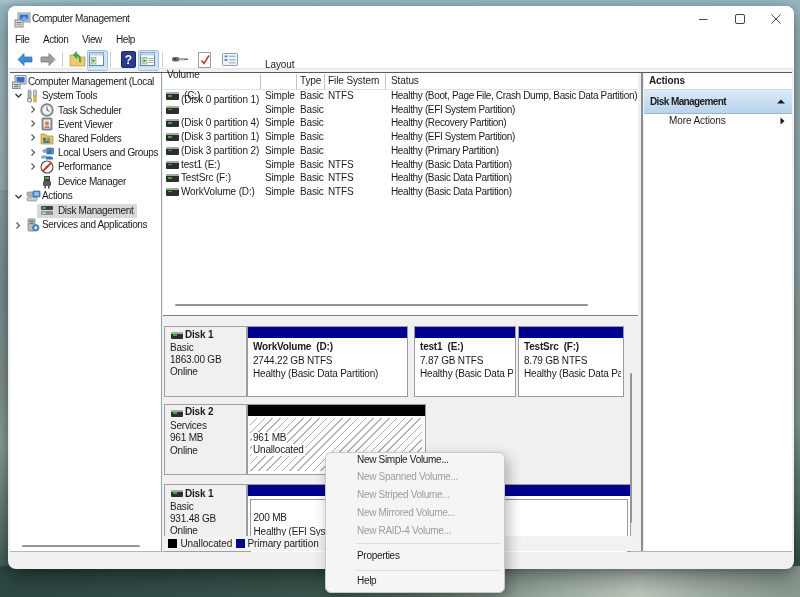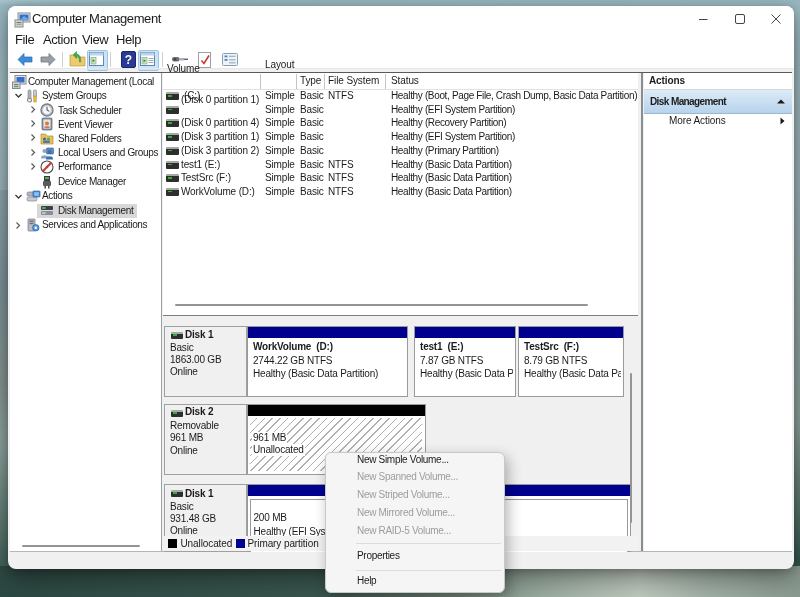--- a/index.html
+++ b/index.html
@@ -34,21 +34,21 @@
 .vbar{position:absolute;left:0;top:0;right:0;height:11px;background:#00008f}
 .hatch{position:absolute;background:repeating-linear-gradient(135deg,#fff 0 4.4px,#b0b0b0 4.4px 5.5px)}
 
 #menu{position:absolute;left:325px;top:452px;width:178px;height:139px;background:#f5f5f5;border:1px solid #c8c8c8;border-radius:6px;
  box-shadow:3px 5px 14px rgba(0,0,0,.3)}
 
 .sbt{position:absolute;background:#949494;border-radius:2px}
 
 .cap{position:absolute;top:12px;width:14px;height:14px}
 .chev{position:absolute}
-.mn{font-size:13px;letter-spacing:-0.4px}
+.mn{font-size:10px;letter-spacing:-0.4px}
 .trt{font-size:10px;letter-spacing:-0.35px}
 .vr{letter-spacing:-0.15px}
 .vs{letter-spacing:-0.35px}
 .dk{letter-spacing:-0.2px}
 .clip{overflow:hidden}
 .dic{position:absolute;width:12px;height:7px;border-radius:1px;background:linear-gradient(#a8a8a8 0 2px,#2e2e2e 2px 100%)}
 .dic:after{content:"";position:absolute;left:2px;top:2.5px;width:4px;height:2px;background:#2fae2f}
 .mi{z-index:11;letter-spacing:-0.3px}
 #menu{z-index:10}
 </style></head><body>
@@ -158,21 +158,21 @@
 <span class="t trt" style="left:28px;top:75.5px;max-width:133px;overflow:hidden">Computer Management (Local</span>
 <svg class="chev" style="left:14px;top:91px" width="9" height="9" viewBox="0 0 9 9">
     <path d="M1.5 3 L4.5 6 L7.5 3" fill="none" stroke="#3a3a3a" stroke-width="1.3"></path>
   </svg>
 <svg class="abs" style="left:26px;top:89px" width="14" height="14" viewBox="0 0 14 14">
  <rect x="2" y="1" width="3" height="9" rx="1.2" fill="#b0b6bc" stroke="#70767c" stroke-width="0.6"></rect>
  <rect x="7.5" y="1" width="3" height="7" rx="1.2" fill="#c8ccd2" stroke="#70767c" stroke-width="0.6"></rect>
  <rect x="7.8" y="7" width="2.4" height="6" fill="#e8b93c" stroke="#a8842a" stroke-width="0.5"></rect>
  <circle cx="3.5" cy="11" r="2" fill="none" stroke="#888e94" stroke-width="1.2"></circle>
 </svg>
-<span class="t trt" style="left:42px;top:90px">System Groups</span>
+<span class="t trt" style="left:42px;top:90px">System Tools</span>
 <svg class="chev" style="left:29px;top:105px" width="8" height="9" viewBox="0 0 8 9">
     <path d="M2.5 1.5 L5.5 4.5 L2.5 7.5" fill="none" stroke="#5a5a5a" stroke-width="1.2"></path>
   </svg>
 <svg class="abs" style="left:40px;top:103px" width="14" height="14" viewBox="0 0 14 14">
  <circle cx="7" cy="7" r="6" fill="#c8cdd2" stroke="#7a8086" stroke-width="1.4"></circle>
  <circle cx="7" cy="7" r="4.4" fill="#f8f8f8" stroke="#a8acb0" stroke-width="0.5"></circle>
  <path d="M7 3.8 L7 7 L9.3 8.4" stroke="#4a5a6a" stroke-width="1.1" fill="none"></path>
 </svg>
 <span class="t trt" style="left:58px;top:104.5px">Task Scheduler</span>
 <svg class="chev" style="left:29px;top:119px" width="8" height="9" viewBox="0 0 8 9">
@@ -246,21 +246,21 @@
   </svg>
 <svg class="abs" style="left:26px;top:218px" width="14" height="14" viewBox="0 0 14 14">
  <rect x="2" y="1" width="7" height="12" rx="0.8" fill="#b8bec6" stroke="#70767c" stroke-width="0.7"></rect>
  <rect x="3.5" y="2.5" width="4" height="1.4" fill="#6a7078"></rect>
  <rect x="3.5" y="4.8" width="4" height="1.4" fill="#6a7078"></rect>
  <circle cx="9.8" cy="9.8" r="3.2" fill="#5a9ad8" stroke="#2a5a98" stroke-width="0.7"></circle>
  <circle cx="9.8" cy="9.8" r="1.2" fill="#fff"></circle>
 </svg>
 <span class="t trt" style="left:42px;top:219px">Services and Applications</span>
 
-<span class="t" style="left:167px;top:63px">Volume</span>
+<span class="t" style="left:167px;top:69px">Volume</span>
 <span class="t" style="left:265px;top:59px">Layout</span>
 <span class="t" style="left:300px;top:75px">Type</span>
 <span class="t" style="left:328px;top:75px">File System</span>
 <span class="t" style="left:391px;top:75px">Status</span>
 <div class="abs" style="left:260px;top:74px;width:1px;height:15px;background:#c4c4c4"></div>
 <div class="abs" style="left:296px;top:74px;width:1px;height:15px;background:#c4c4c4"></div>
 <div class="abs" style="left:324px;top:74px;width:1px;height:15px;background:#c4c4c4"></div>
 <div class="abs" style="left:385px;top:74px;width:1px;height:15px;background:#c4c4c4"></div>
 <div class="abs" style="left:163px;top:89px;width:475px;height:1px;background:#e2e2e2"></div>
 <div class="vic" style="left:166px;top:92px"></div>
@@ -330,21 +330,21 @@
 <div class="vbox" style="left:517.5px;top:325.5px;width:104px;height:69px">
     <div class="vbar"></div>
   </div>
 <span class="t b dk" style="left:524px;top:341px">TestSrc&nbsp;&nbsp;(F:)</span>
 <span class="t dk" style="left:524px;top:355px">8.79 GB NTFS</span>
 <span class="t dk clip" style="left:524px;top:368px;max-width:97px">Healthy (Basic Data Pa</span>
 
 <div class="dcell" style="left:163.5px;top:403.5px;width:81px;height:69px"></div>
 <div class="dic" style="left:171px;top:409.5px"></div>
 <span class="t b dk" style="left:185px;top:406px">Disk 2</span>
-<span class="t dk" style="left:170px;top:419.5px">Removable</span>
+<span class="t dk" style="left:170px;top:419.5px">Services</span>
 <span class="t dk" style="left:170px;top:432px">961 MB</span>
 <span class="t dk" style="left:170px;top:444.5px">Online</span>
 <div class="vbox" style="left:246.5px;top:403.5px;width:177px;height:69px">
  <div class="abs" style="left:0;top:0;right:0;height:11px;background:#000"></div>
  <div class="hatch" style="left:2.5px;top:13.5px;right:2.5px;bottom:2.5px"></div>
   </div>
 <span class="t dk" style="left:252px;top:431.5px;background:#fff;padding:0 1px">961 MB</span>
 <span class="t dk" style="left:252px;top:444px;background:#fff;padding:0 1px">Unallocated</span>
 
 <div class="dcell" style="left:163.5px;top:483.5px;width:81px;height:66px"></div>
@@ -377,17 +377,17 @@
 <span class="t" style="left:669px;top:115px">More Actions</span>
 <svg class="abs" style="left:779px;top:116px" width="7" height="10" viewBox="0 0 7 10">
     <path d="M1.5 1.5 L5.5 5 L1.5 8.5 Z" fill="#1a1a1a"></path>
   </svg>
 
 <div id="menu"></div>
 <span class="t mi" style="left:357px;top:454.3px">New Simple Volume...</span>
 <span class="t mi gray" style="left:357px;top:471.4px">New Spanned Volume...</span>
 <span class="t mi gray" style="left:357px;top:488.7px">New Striped Volume...</span>
 <span class="t mi gray" style="left:357px;top:506.5px">New Mirrored Volume...</span>
-<span class="t mi gray" style="left:357px;top:524.8px">New RAID-5 Volume...</span>
+<span class="t mi gray" style="left:357px;top:524.8px">New RAID-4 Volume...</span>
 <div class="abs" style="left:356px;top:542.5px;width:145px;height:1px;background:#dcdcdc;z-index:11"></div>
 <span class="t mi" style="left:357px;top:549.5px">Properties</span>
 <div class="abs" style="left:356px;top:569.8px;width:145px;height:1px;background:#dcdcdc;z-index:11"></div>
 <span class="t mi" style="left:357px;top:574.5px">Help</span>
 
 </body></html>

